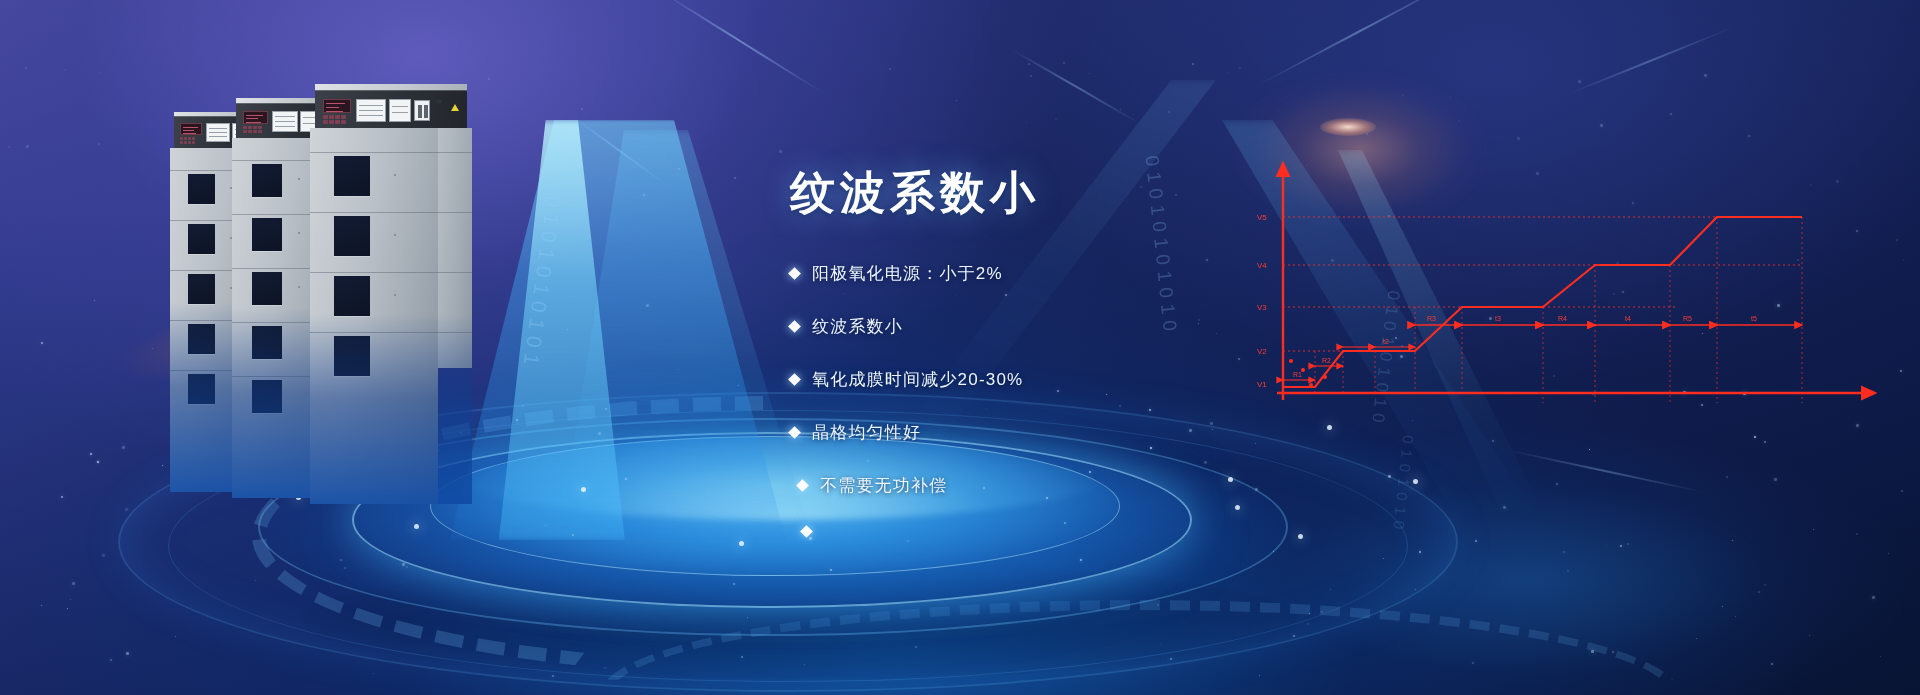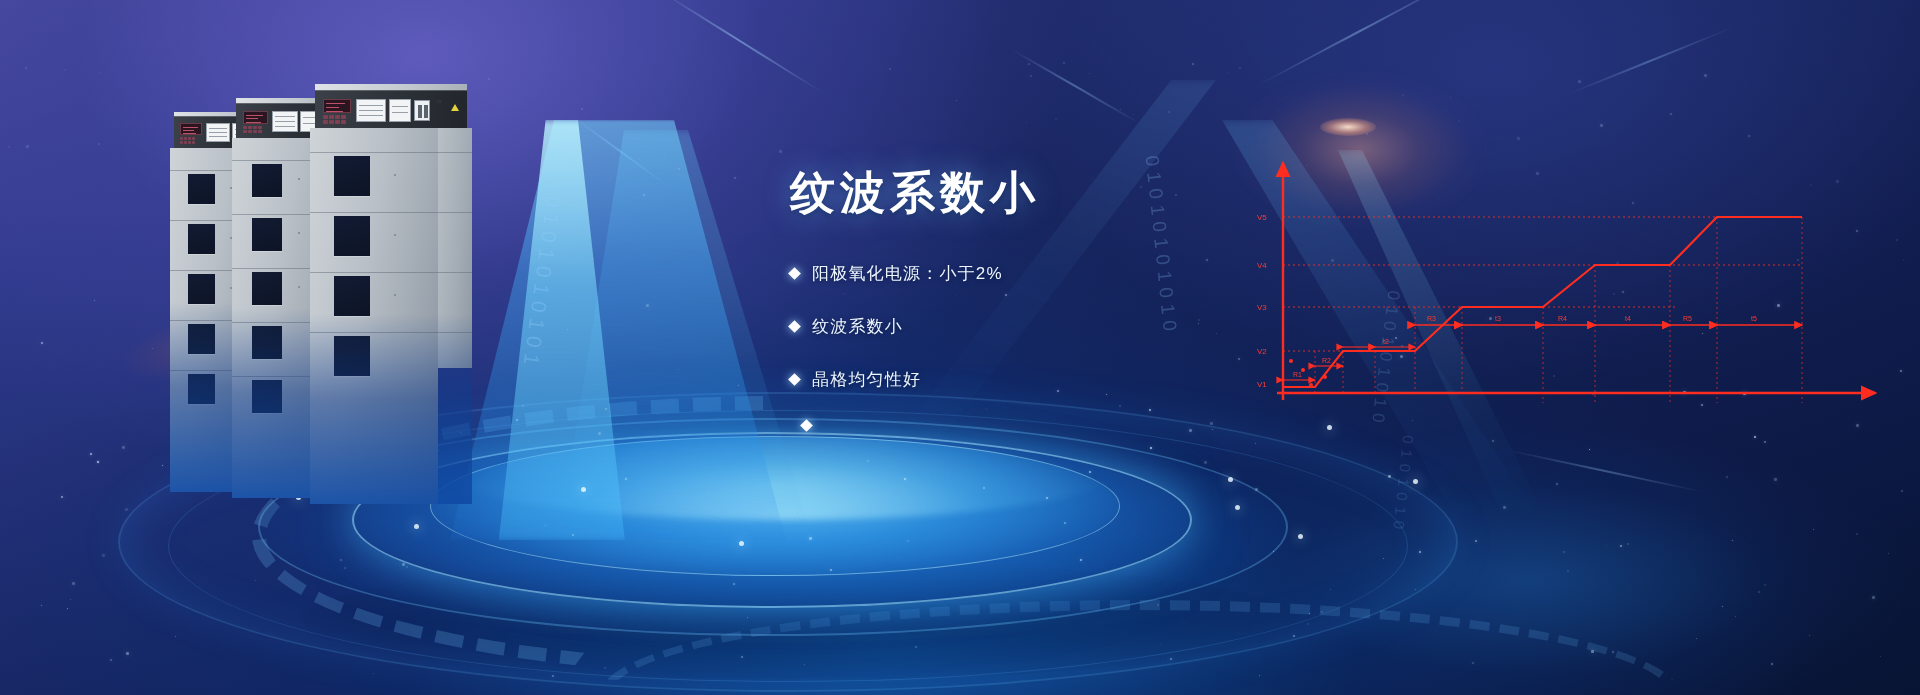--- a/index.html
+++ b/index.html
@@ -662,21 +662,29 @@
       <li>
         <span class="dia"></span>
         <span>阳极氧化电源：小于2%</span>
       </li>
       <li>
         <span class="dia"></span>
         <span>纹波系数小</span>
       </li>
       <li>
         <span class="dia"></span>
+        <span>氧化成膜时间减少20-30%</span>
+      </li>
+      <li>
+        <span class="dia"></span>
         <span>晶格均匀性好</span>
+      </li>
+      <li class="ind1">
+        <span class="dia"></span>
+        <span>不需要无功补偿</span>
       </li>
       <li class="ind2">
         <span class="dia"></span>
       </li>
     </ul>
   </div>
 
 </div>
 
 </body></html>

